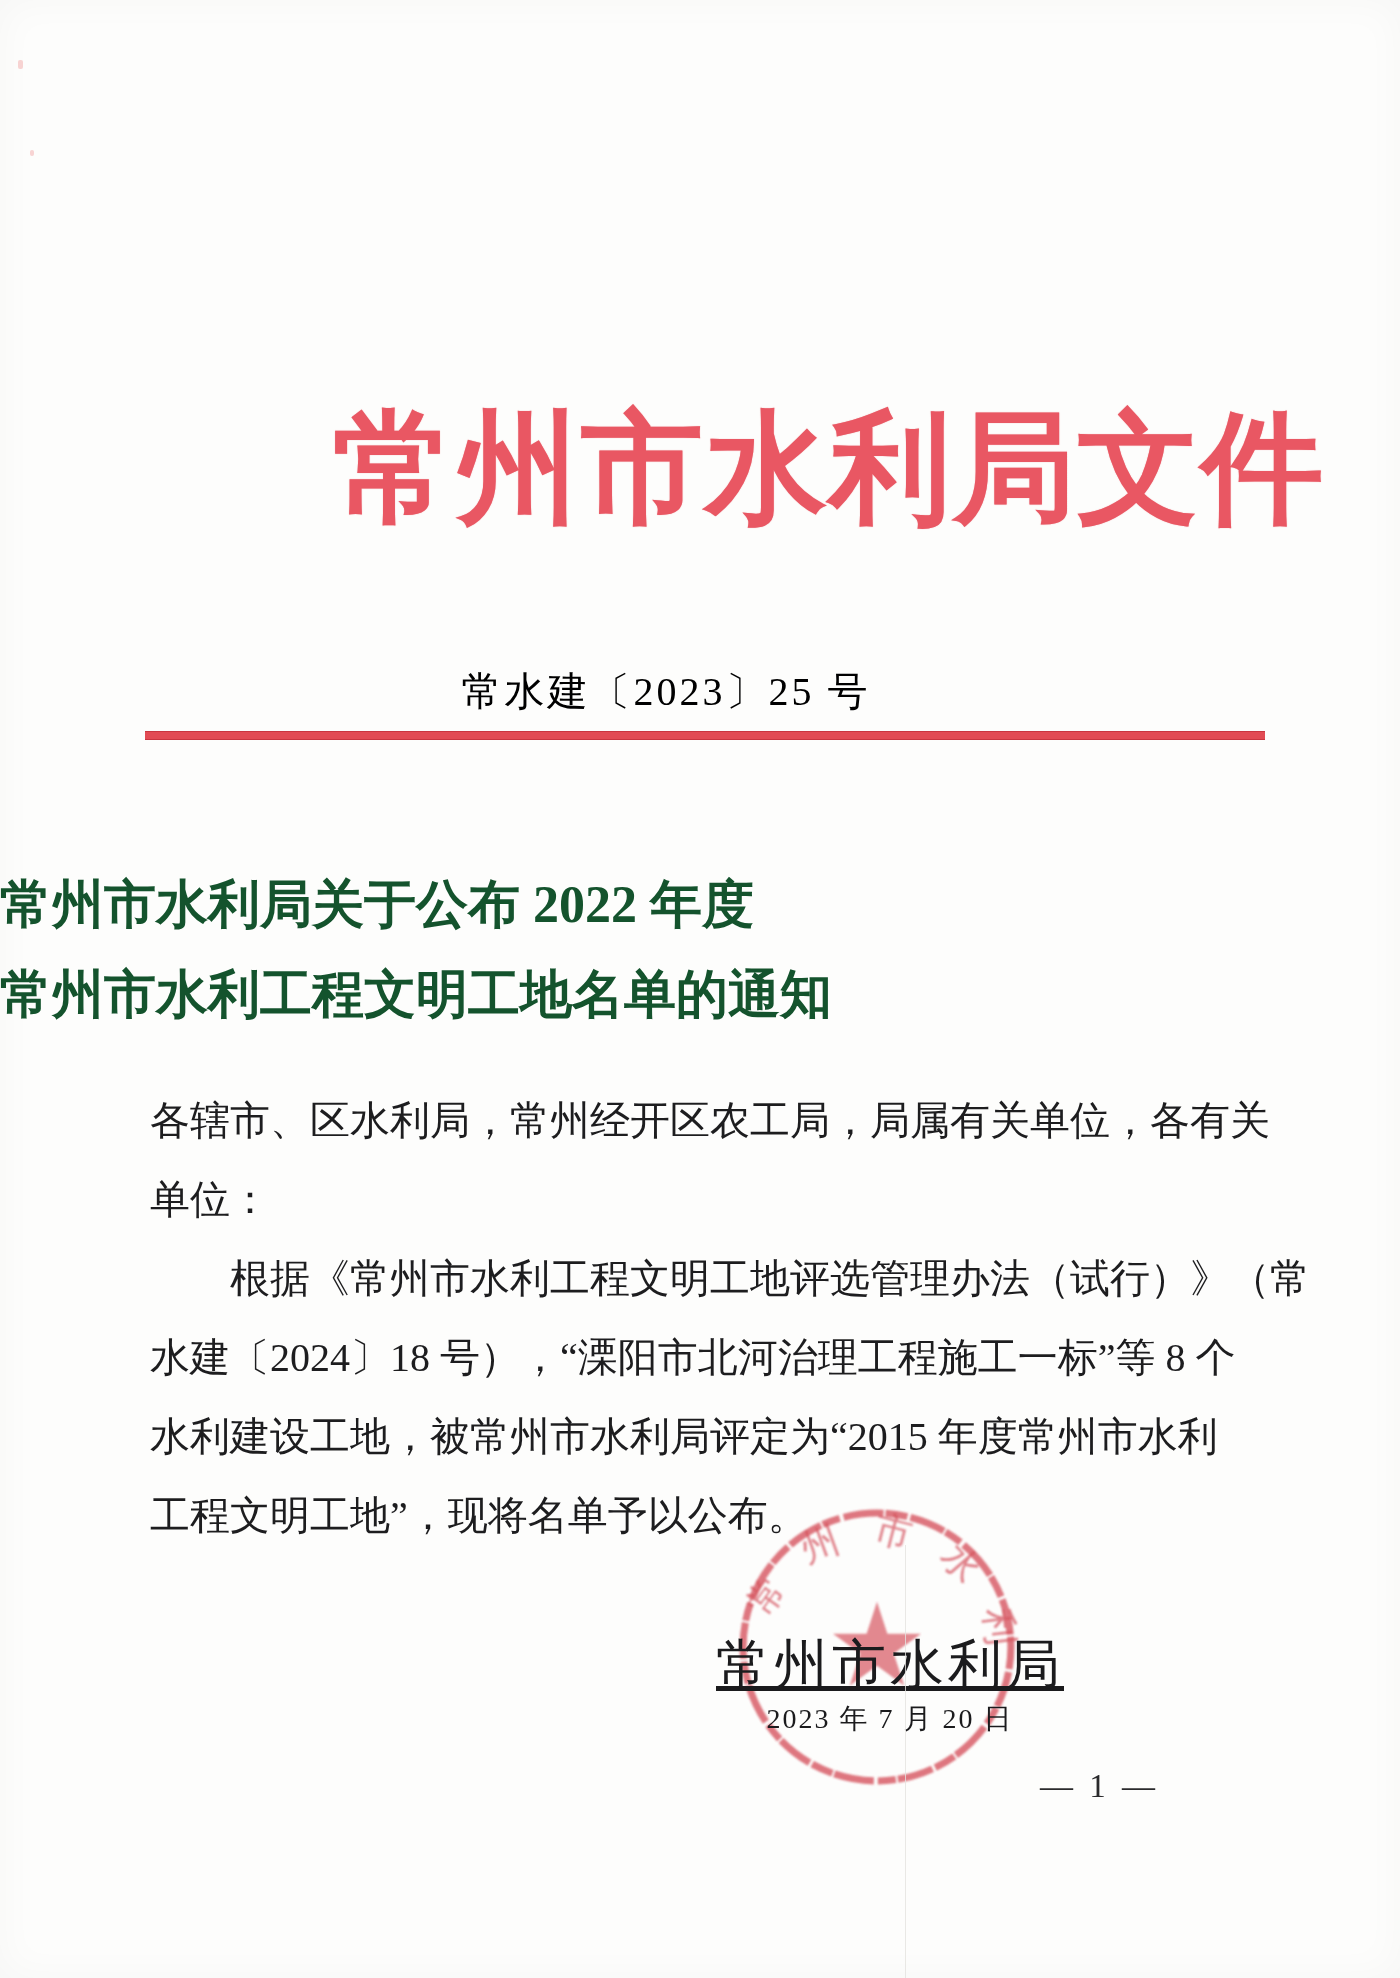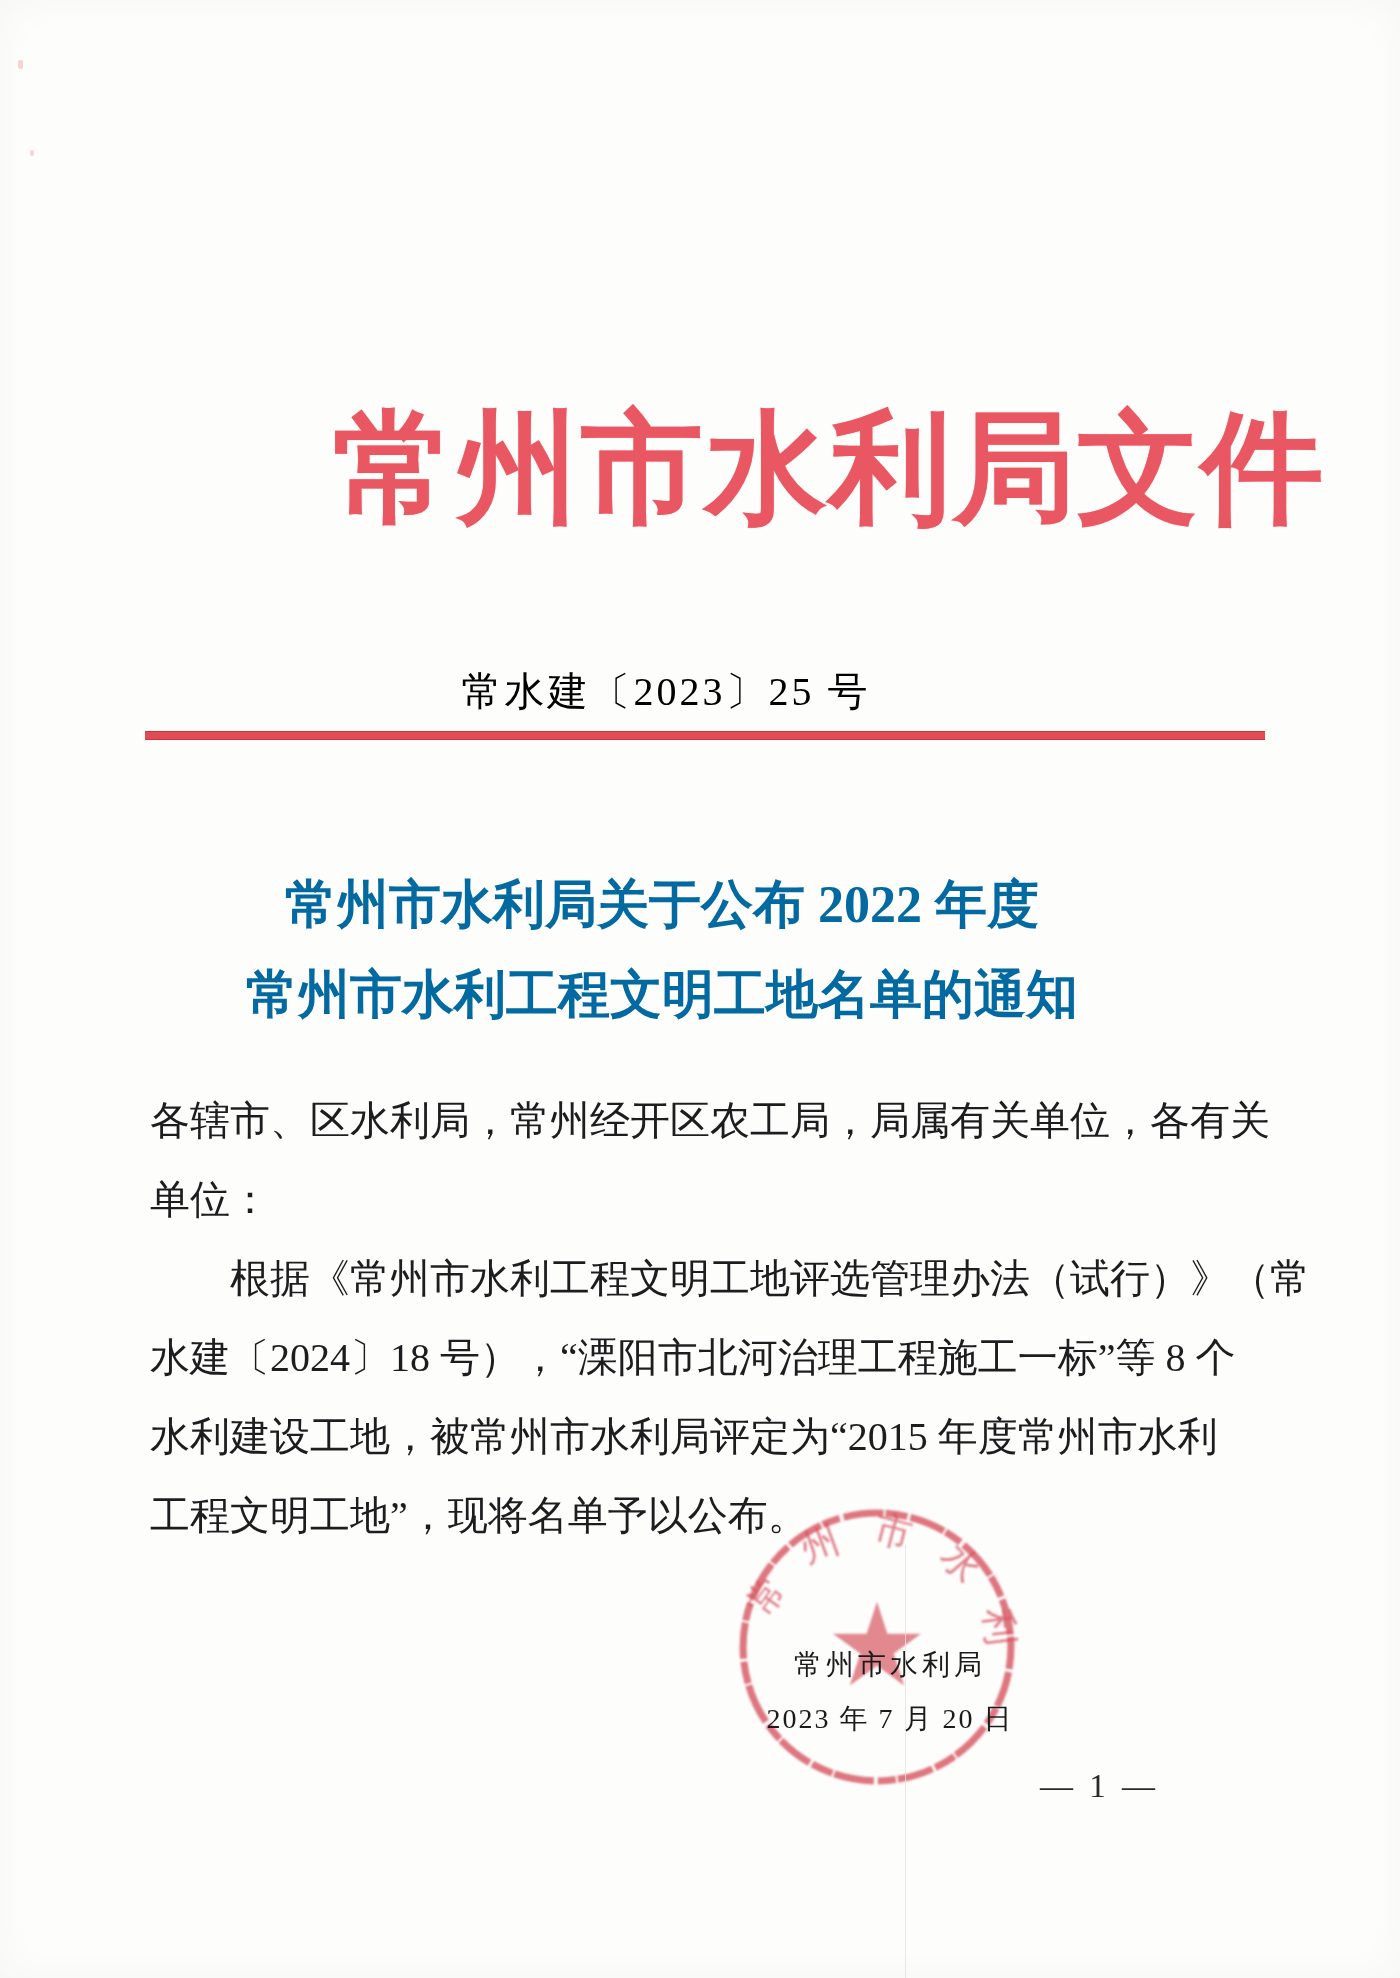--- a/index.html
+++ b/index.html
@@ -31,43 +31,43 @@
     white-space:nowrap;
   }
   .red-rule{
     position:absolute;top:731px;left:145px;width:1120px;height:7px;
     background:#e24b54;
     border-top:1px solid #c93640;
     border-bottom:1px solid #c93640;
   }
   .doc-title{
     position:absolute;top:860px;left:0;width:1324px;
-    text-align:center;
-    font-size:52px;font-weight:bold;color:#0369a1;
+    text-align:left;
+    font-size:52px;font-weight:bold;color:#14532d;
     line-height:90px;
     white-space:nowrap;
   }
   .body-block{
     position:absolute;top:1070px;left:150px;width:1120px;
     font-size:40px;color:#1d1d1f;
     line-height:57px;
     letter-spacing:0px;
   }
   .body-line{white-space:nowrap;margin-top:22px;}
   .indent-2{text-indent:2em;}
   .attachment-line{
     white-space:nowrap;
     text-indent:1.5em;
     margin-top:24px;
   }
   .signature-block{
     position:absolute;top:1638px;left:690px;width:400px;
     text-align:center;color:#1b1b1d;
   }
-  .sig-org{font-size:28px;line-height:54px;letter-spacing:4px;white-space:nowrap;}
+  .sig-org{font-size:54px;line-height:54px;letter-spacing:4px;white-space:nowrap;text-decoration:underline;}
   .sig-date{font-size:28px;line-height:54px;letter-spacing:2px;white-space:nowrap;font-family:Liberation Serif, serif;}
   .seal{
     position:absolute;left:731px;top:1501px;width:292px;height:292px;
     opacity:0.88;
   }
   .page-number{
     position:absolute;top:1768px;left:1040px;width:200px;
     font-size:33px;color:#2a2a2c;
     letter-spacing:4px;white-space:nowrap;
   }

